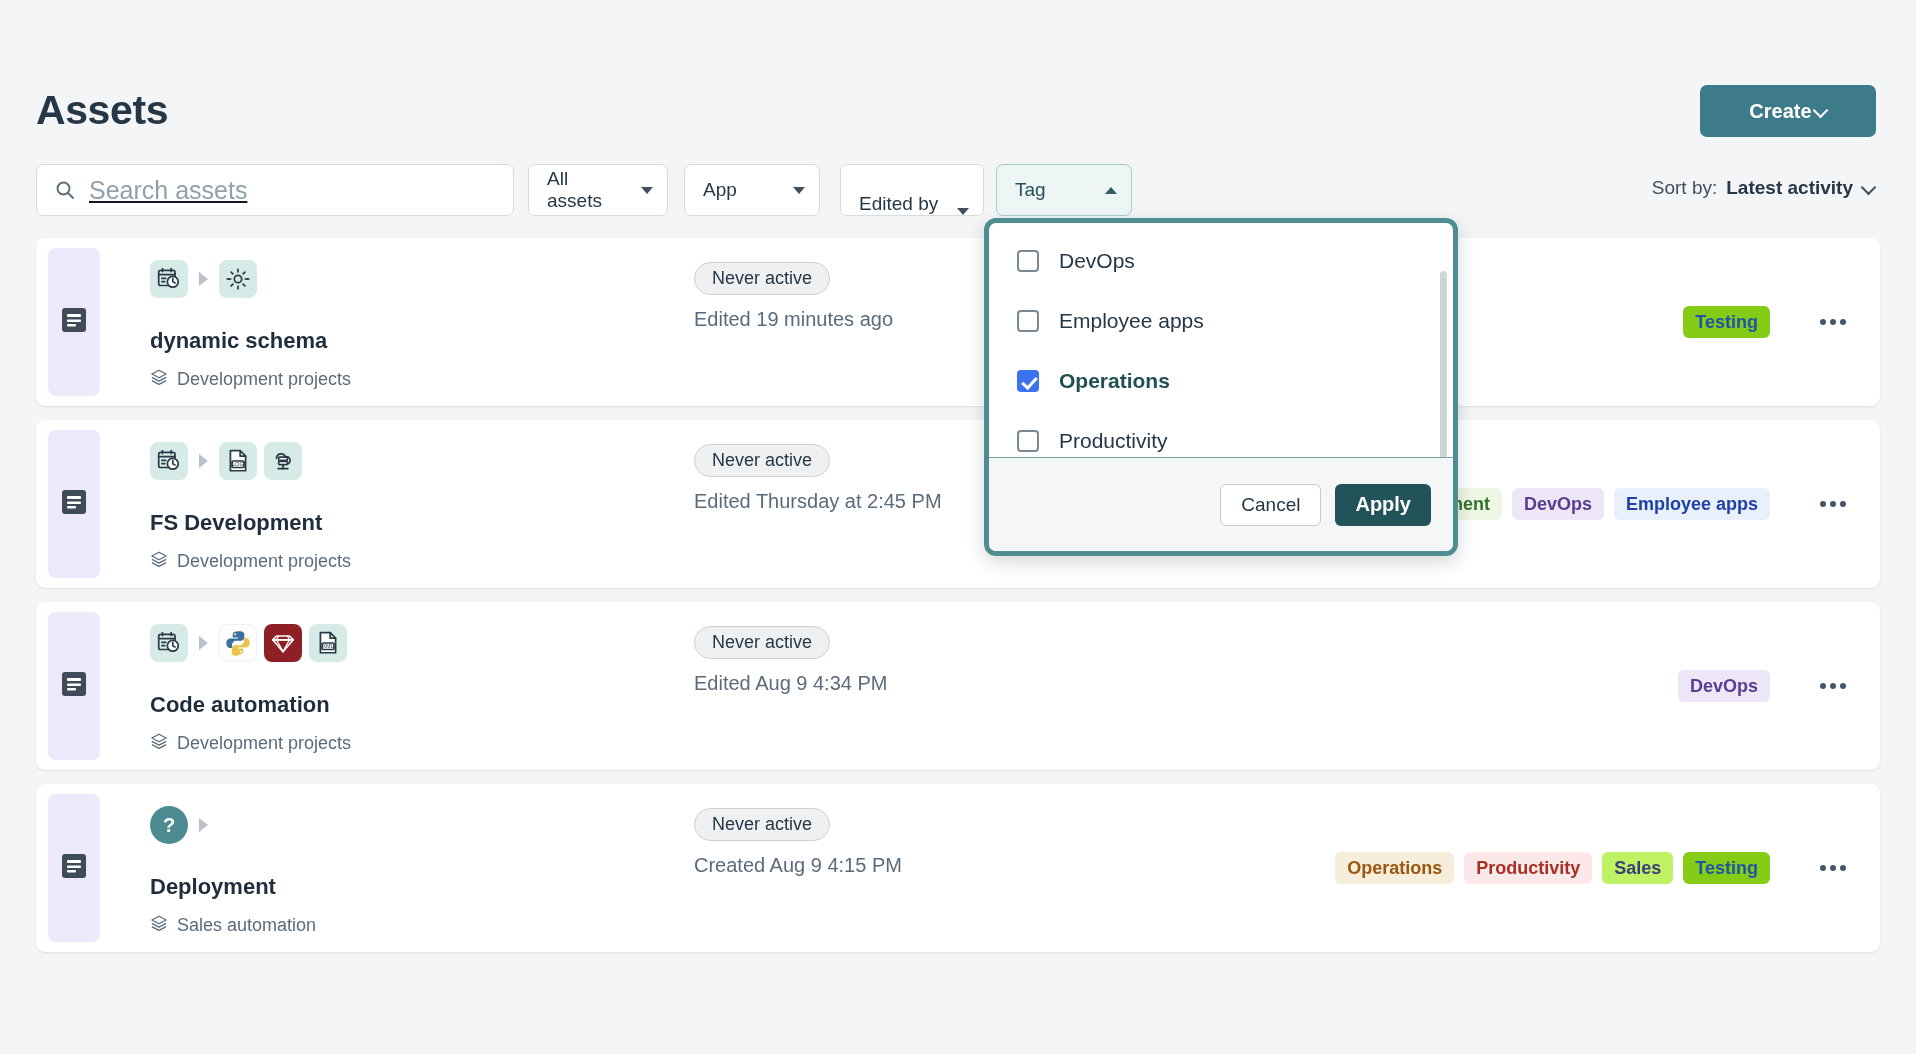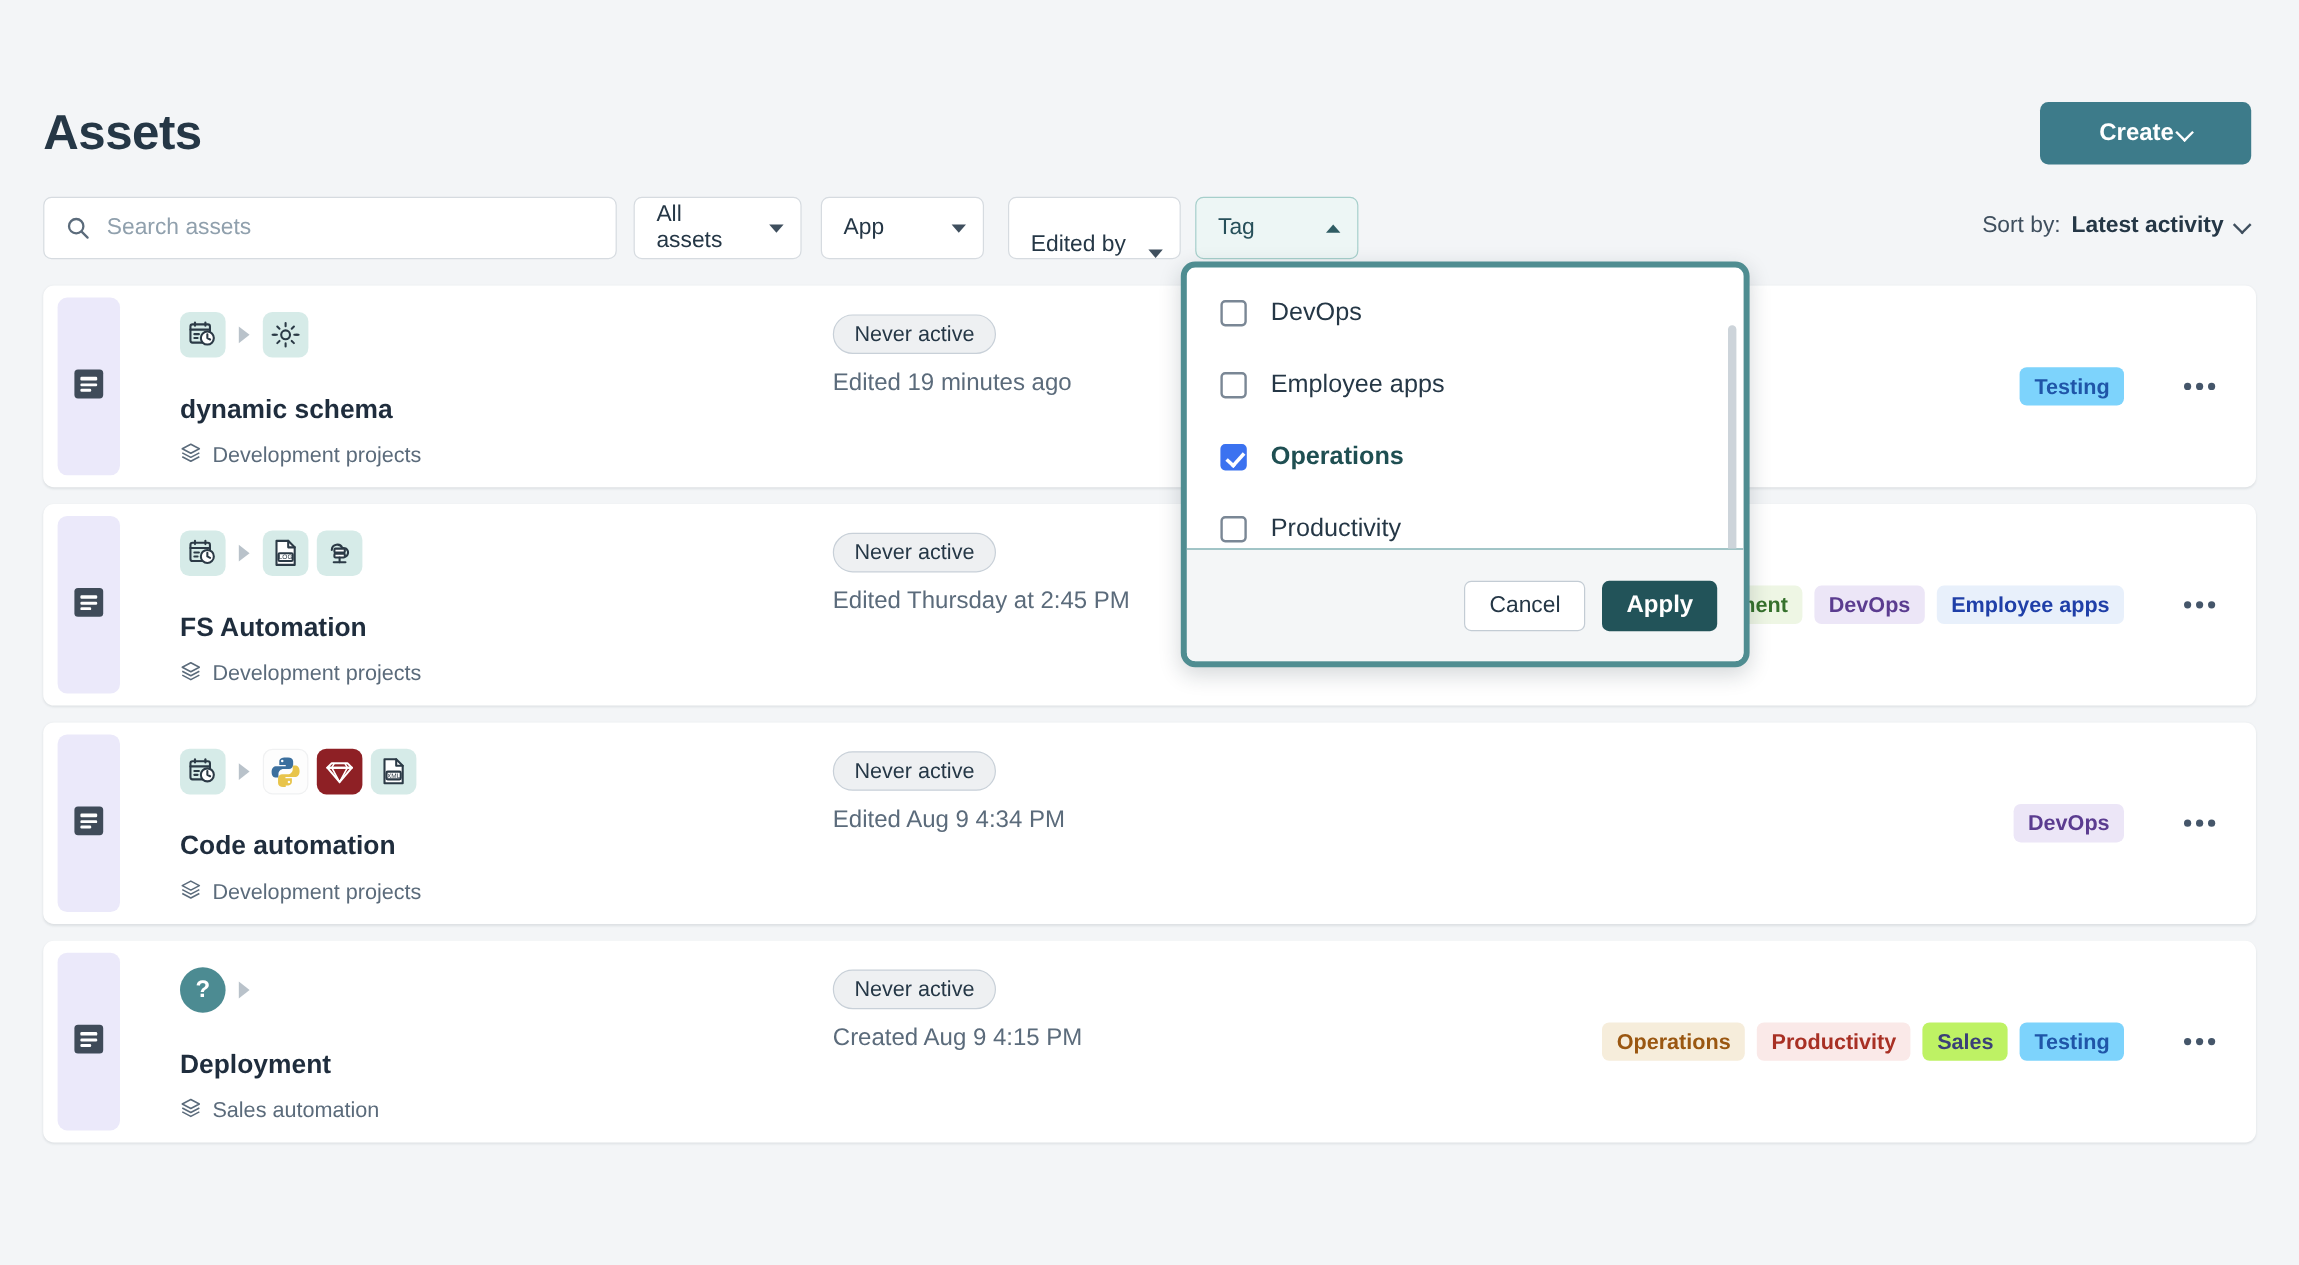--- a/index.html
+++ b/index.html
@@ -38,22 +38,23 @@
 
   
   .toolbar { position: absolute; left: 0; top: 164px; width: 1916px; height: 52px; }
   .search-box {
     position: absolute; left: 36px; top: 0; width: 478px; height: 52px;
     background: #ffffff; border: 1px solid #d6dbe0; border-radius: 7px;
     display: flex; align-items: center; padding-left: 18px; gap: 14px;
   }
   .search-input {
     border: none; outline: none; background: transparent;
-    font-size: 19px; color: #ec4899; width: 380px;
+    font-size: 25px; color: #0f172a; width: 380px;
     font-family: "Liberation Sans", sans-serif;
+    text-decoration: underline;
   }
   .search-input::placeholder { color: #90a0ad; }
   .filter-btn {
     position: absolute; top: 0; height: 52px;
     background: #ffffff; border: 1px solid #d6dbe0; border-radius: 7px;
     display: flex; align-items: center; justify-content: space-between;
     padding: 0 14px 0 18px; cursor: pointer;
     font-size: 19px; color: #253746; font-family: "Liberation Sans", sans-serif;
   }
   .filter-btn .caret-d {
@@ -139,21 +140,21 @@
 
   .tag-row {
     position: absolute; right: 110px; top: 0; height: 168px;
     display: flex; align-items: center; gap: 10px; justify-content: flex-end;
   }
   .tag {
     height: 32px; padding: 0 12px; border-radius: 6px;
     display: flex; align-items: center;
     font-size: 18px; font-weight: bold; white-space: nowrap;
   }
-  .t-testing  { background: #7dd3fc; color: #1f55a8; }
+  .t-testing  { background: #84cc16; color: #1f55a8; }
   .t-devops   { background: #ece6f7; color: #5b3c90; }
   .t-bizdev   { background: #eef6e4; color: #36712c; }
   .t-empapps  { background: #e8f0fb; color: #1f3fa8; }
   .t-ops      { background: #f6eddb; color: #9a5711; }
   .t-prod     { background: #fae9e8; color: #a83024; }
   .t-sales    { background: #bef264; color: #3a3f78; }
 
   .kebab {
     position: absolute; right: 34px; top: 0; height: 168px;
     display: flex; align-items: center; cursor: pointer;
@@ -354,21 +355,21 @@
             <span class="app-icon teal">
               <svg width="26" height="26" viewBox="0 0 24 24" fill="none" stroke="#2b3a46" stroke-width="1.6" stroke-linecap="round" stroke-linejoin="round">
                 <path d="M6 9.5a4.2 4.2 0 0 1 8.1-1.4A3.4 3.4 0 1 1 16 14.8"></path>
                 <rect x="8" y="8.5" width="8" height="3" rx="0.8" fill="#fff"></rect>
                 <rect x="8" y="12.3" width="8" height="3" rx="0.8" fill="#fff"></rect>
                 <line x1="12" y1="15.3" x2="12" y2="19"></line>
                 <line x1="7.5" y1="19" x2="16.5" y2="19"></line>
               </svg>
             </span>
           </div>
-          <div class="asset-name">FS Automation</div>
+          <div class="asset-name">FS Development</div>
           <div class="asset-folder">
             <span><svg width="18" height="18" viewBox="0 0 24 24" fill="none" stroke="#5b6b7b" stroke-width="1.7" stroke-linejoin="round">
                 <path d="M12 3 2.5 8 12 13l9.5-5L12 3z"></path>
                 <path d="M2.5 12.5 12 17.5l9.5-5"></path>
                 <path d="M2.5 16.8 12 21.8l9.5-5"></path>
               </svg></span>
             <span>Development projects</span>
           </div>
           <div class="status-col">
             <span class="status-pill">Never active</span>

